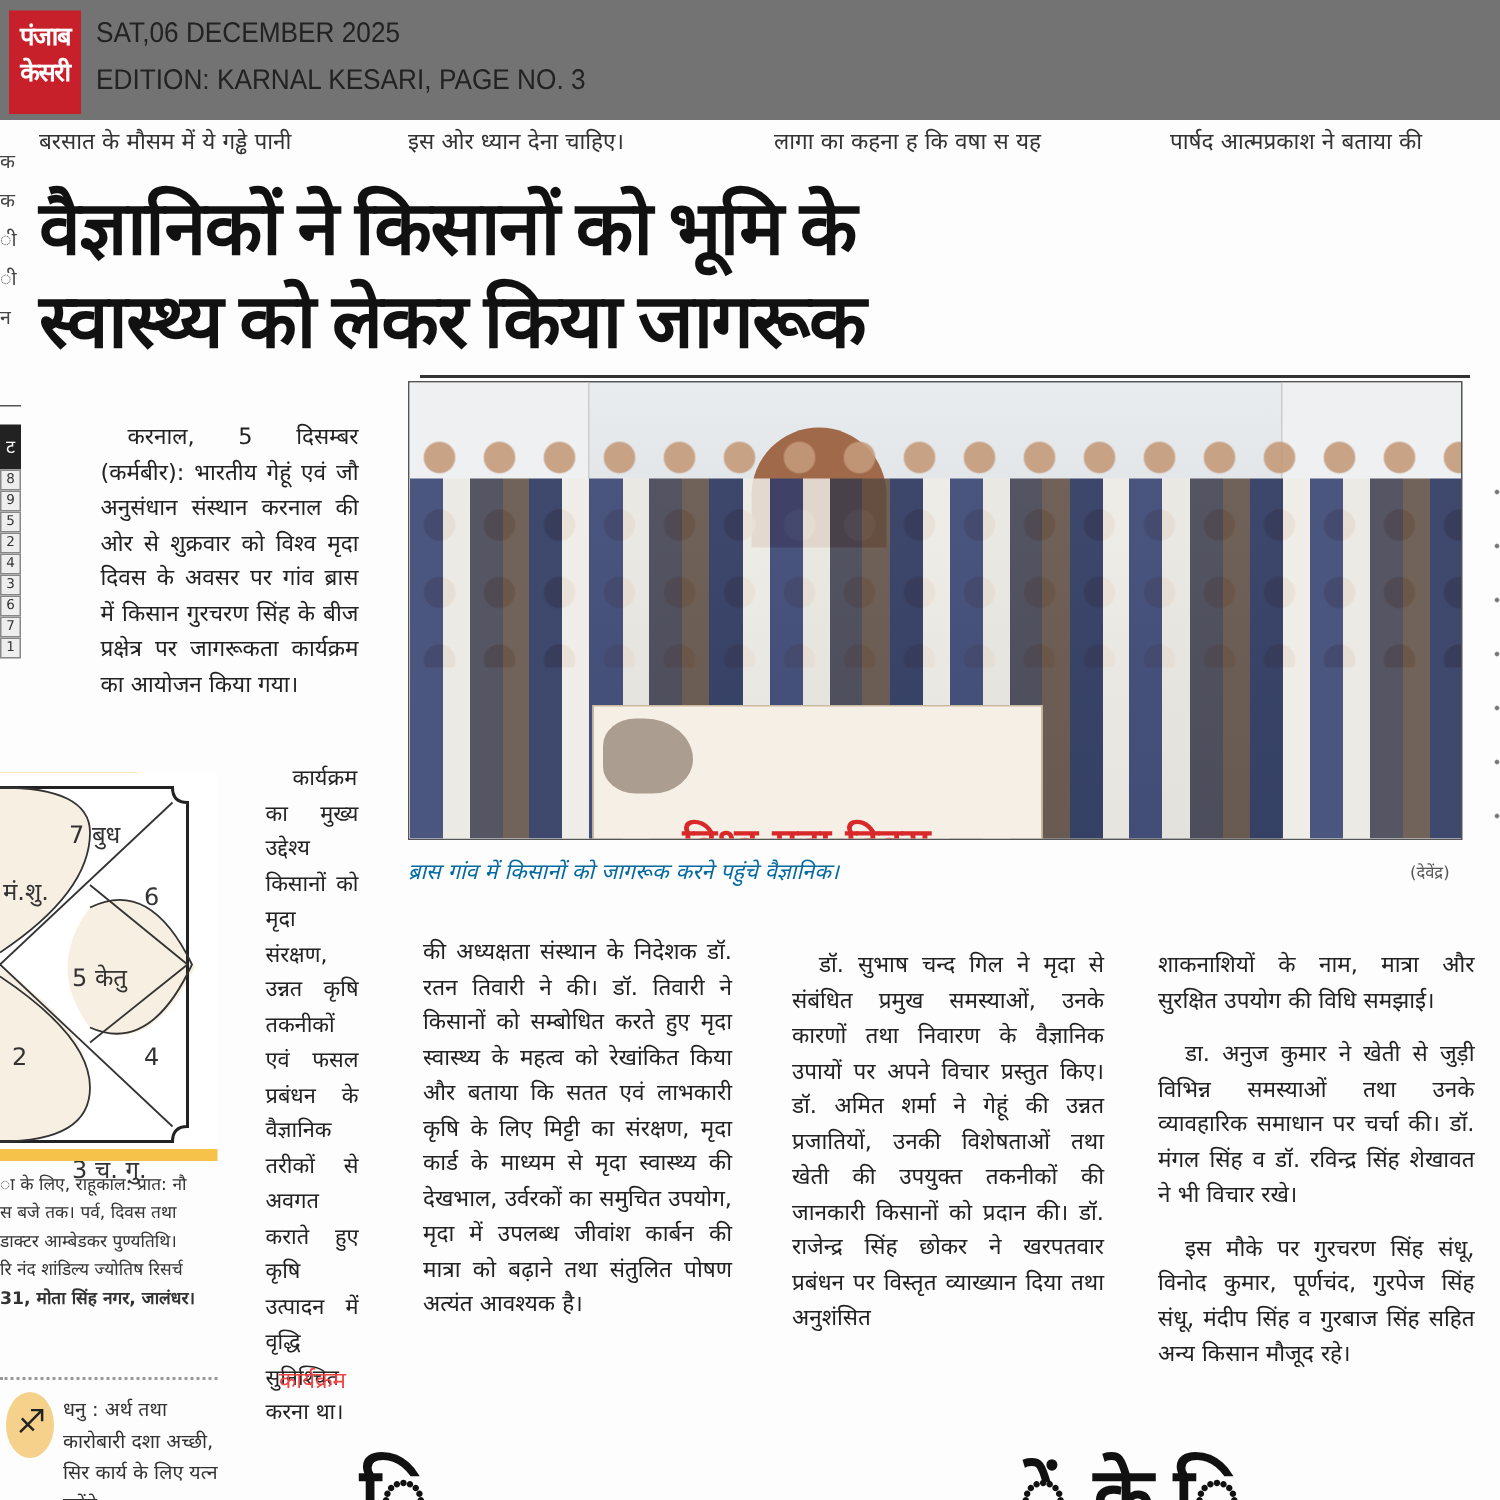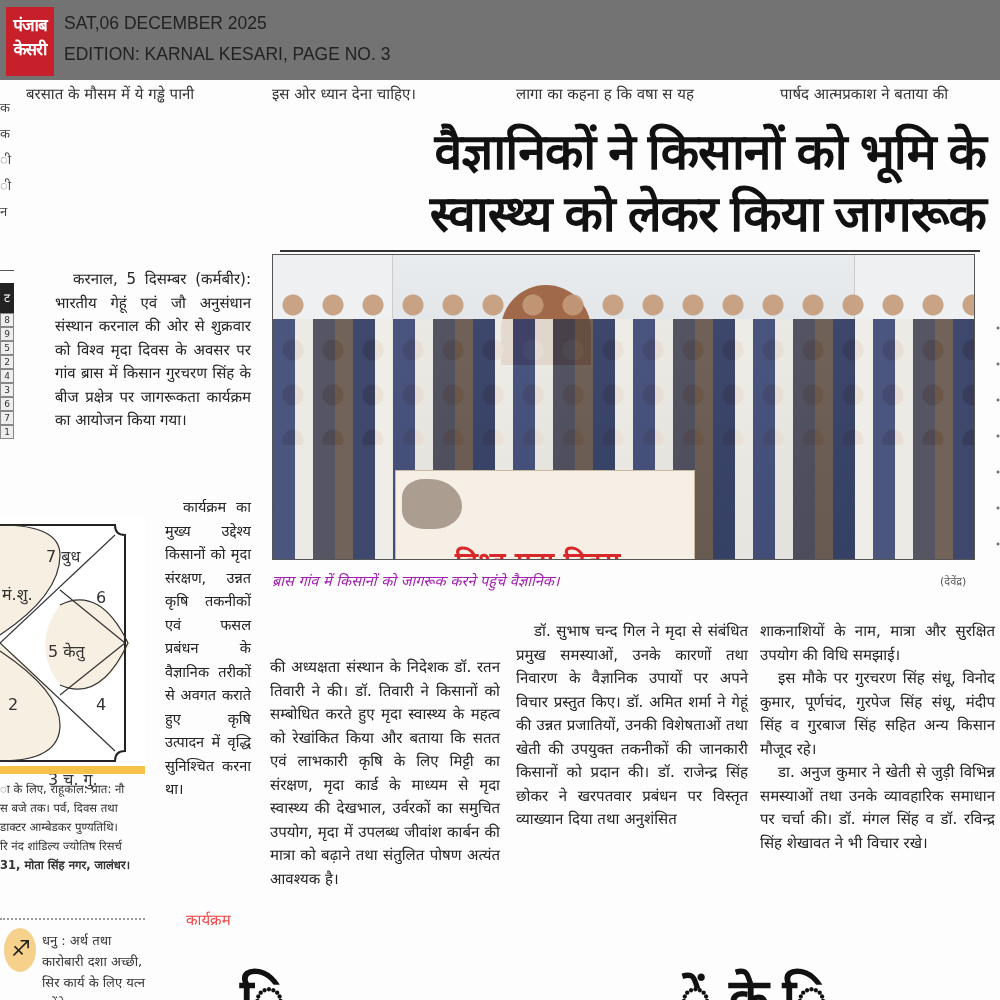--- a/index.html
+++ b/index.html
@@ -17,61 +17,61 @@
   .hdr-edition { top: 43px; }
 
   
   .strip { position: absolute; top: 83px; font-size: 15px; color: #333; white-space: nowrap;
            font-family: "DejaVu Sans", sans-serif; }
 
   
   .edge-frag { position: absolute; left: 0; font-size: 13px; color: #444; width: 14px; overflow: hidden; }
 
   
-  .headline { position: absolute; left: 26px; width: 960px; text-align: right;
-              font-family: Liberation Sans, sans-serif; font-weight: bold; color: #111;
+  .headline { position: absolute; left: 26px; width: 960px; text-align: left;
+              font-family: Liberation Serif, serif; font-weight: bold; color: #111;
               font-size: 50px; line-height: 56px; letter-spacing: -1px; }
   .hl1 { top: 124px; }
   .hl2 { top: 186px; }
   .hl-rule { position: absolute; left: 280px; top: 250px; width: 700px; height: 2px; background: #333; }
 
   
   .mini-table { position: absolute; left: 0; top: 283px; width: 14px; }
   .mini-head { background: #222; color: #fff; font-size: 12px; height: 30px; line-height: 30px; text-align: center; }
   .mini-cell { border: 1px solid #888; height: 14px; font-size: 9px; line-height: 12px; text-align: center; color: #333; background: #eee; }
   .mini-rule { position: absolute; left: 0; top: 270px; width: 14px; height: 1px; background: #555; }
 
   
   .col { position: absolute; font-size: 15px; line-height: 23.5px; color: #222; text-align: justify; }
-  .col p { margin: 0; }
+  .col p { margin: 12px; }
   .indent { text-indent: 18px; }
 
   .col-intro { left: 55px; top: 268px; width: 196px; }
   .col-narrow { left: 165px; top: 496px; width: 86px; font-size: 14.5px; }
 
-  .col-b { left: 270px; top: 656px; width: 230px; }
+  .col-b { left: 270px; top: 611px; width: 230px; }
   .col-c { left: 516px; top: 620px; width: 232px; }
   .col-d { left: 760px; top: 620px; width: 235px; }
 
   
   .photo { position: absolute; left: 272px; top: 254px; width: 703px; height: 306px; border: 1px solid #555;
            background: linear-gradient(180deg, #e9ecef 0%, #dfe3e6 35%, #c9ccd2 60%, #b4b7bf 100%); overflow: hidden; }
   .photo .building-l { position: absolute; left: 0; top: 0; width: 120px; height: 306px; background: #eef0f2; border-right: 1px solid #ccc; }
   .photo .building-r { position: absolute; right: 0; top: 0; width: 120px; height: 306px; background: #eef0f2; border-left: 1px solid #ccc; }
   .photo .door { position: absolute; left: 228px; top: 30px; width: 90px; height: 80px; background: #a06a4a; border-radius: 45px 45px 0 0; }
   .photo .crowd { position: absolute; left: 0; bottom: 0; width: 703px; height: 240px;
                   background: repeating-linear-gradient(90deg, #2e3b6b 0 22px, #ece9e2 22px 40px, #3a3a4a 40px 62px, #5b4a3e 62px 80px, #1f2b55 80px 102px, #f0ede6 102px 120px); opacity: 0.85; }
   .photo .heads { position: absolute; left: 0; top: 30px; width: 703px; height: 160px;
                   background: radial-gradient(circle at 20px 20px, #c49a7a 10px, transparent 11px) 0 0 / 40px 45px; opacity: 0.9; }
   .banner { position: absolute; left: 122px; top: 215px; width: 300px; height: 90px; background: #f5efe6;
             border: 1px solid #c9b9a0; }
   .banner-text { position: absolute; left: 59px; top: 26px; font-size: 28px; font-weight: bold; color: #d8282a; white-space: nowrap; margin-top: 45px; }
   .banner-hands { position: absolute; left: 6px; top: 8px; width: 60px; height: 50px; background: #8d7b6c; border-radius: 40% 60% 50% 40%; opacity: 0.7; }
 
-  .caption { position: absolute; left: 272px; top: 570px; font-size: 14.5px; font-style: italic; color: #a21caf; }
+  .caption { position: absolute; left: 272px; top: 570px; font-size: 14.5px; font-style: italic; color: #0369a1; }
   .credit { position: absolute; left: 940px; top: 573px; font-size: 11px; color: #555; }
 
   
   .horo { position: absolute; left: 0; top: 515px; width: 145px; height: 256px; }
   .horo-bar-top { position: absolute; left: 0; top: 515px; width: 92px; height: 10px; background: #f6c24a; }
   .horo-bar-bot { position: absolute; left: 0; top: 766px; width: 145px; height: 8px; background: #f6c24a; }
   .horo-label { position: absolute; font-size: 16px; color: #333; }
 
   
   .horo-text { position: absolute; left: 0; top: 780px; width: 145px; font-size: 11.5px; line-height: 19px; color: #333; white-space: nowrap; overflow: hidden; }
@@ -154,22 +154,22 @@
 <div class="right-dots"></div>
 
 <div class="col col-b">
   <p>की अध्यक्षता संस्थान के निदेशक डॉ. रतन तिवारी ने की। डॉ. तिवारी ने किसानों को सम्बोधित करते हुए मृदा स्वास्थ्य के महत्व को रेखांकित किया और बताया कि सतत एवं लाभकारी कृषि के लिए मिट्टी का संरक्षण, मृदा कार्ड के माध्यम से मृदा स्वास्थ्य की देखभाल, उर्वरकों का समुचित उपयोग, मृदा में उपलब्ध जीवांश कार्बन की मात्रा को बढ़ाने तथा संतुलित पोषण अत्यंत आवश्यक है।</p>
 </div>
 <div class="col col-c">
   <p class="indent">डॉ. सुभाष चन्द गिल ने मृदा से संबंधित प्रमुख समस्याओं, उनके कारणों तथा निवारण के वैज्ञानिक उपायों पर अपने विचार प्रस्तुत किए। डॉ. अमित शर्मा ने गेहूं की उन्नत प्रजातियों, उनकी विशेषताओं तथा खेती की उपयुक्त तकनीकों की जानकारी किसानों को प्रदान की। डॉ. राजेन्द्र सिंह छोकर ने खरपतवार प्रबंधन पर विस्तृत व्याख्यान दिया तथा अनुशंसित</p>
 </div>
 <div class="col col-d">
   <p>शाकनाशियों के नाम, मात्रा और सुरक्षित उपयोग की विधि समझाई।</p>
+  <p class="indent">डा. अनुज कुमार ने खेती से जुड़ी विभिन्न समस्याओं तथा उनके व्यावहारिक समाधान पर चर्चा की। डॉ. मंगल सिंह व डॉ. रविन्द्र सिंह शेखावत ने भी विचार रखे।</p>
   <p class="indent">इस मौके पर गुरचरण सिंह संधू, विनोद कुमार, पूर्णचंद, गुरपेज सिंह संधू, मंदीप सिंह व गुरबाज सिंह सहित अन्य किसान मौजूद रहे।</p>
-  <p class="indent">डा. अनुज कुमार ने खेती से जुड़ी विभिन्न समस्याओं तथा उनके व्यावहारिक समाधान पर चर्चा की। डॉ. मंगल सिंह व डॉ. रविन्द्र सिंह शेखावत ने भी विचार रखे।</p>
 </div>
 
 <div class="horo-bar-top"></div>
 <svg class="horo" viewBox="0 0 145 256">
   <rect x="0" y="0" width="145" height="256" fill="#fff"></rect>
   <path d="M0,10 Q60,10 60,40 Q60,80 0,120 Z" fill="#f7efe1"></path>
   <path d="M0,130 Q60,170 60,210 Q60,246 0,246 Z" fill="#f7efe1"></path>
   <path d="M60,90 Q100,70 130,130 Q100,190 60,170 Q30,130 60,90 Z" fill="#f7efe1"></path>
   <path d="M0,10 L115,10 Q115,20 125,20 L125,236 Q115,236 115,246 L0,246" fill="none" stroke="#222" stroke-width="2"></path>
   <line x1="0" y1="128" x2="115" y2="20" stroke="#333" stroke-width="1.2"></line>

